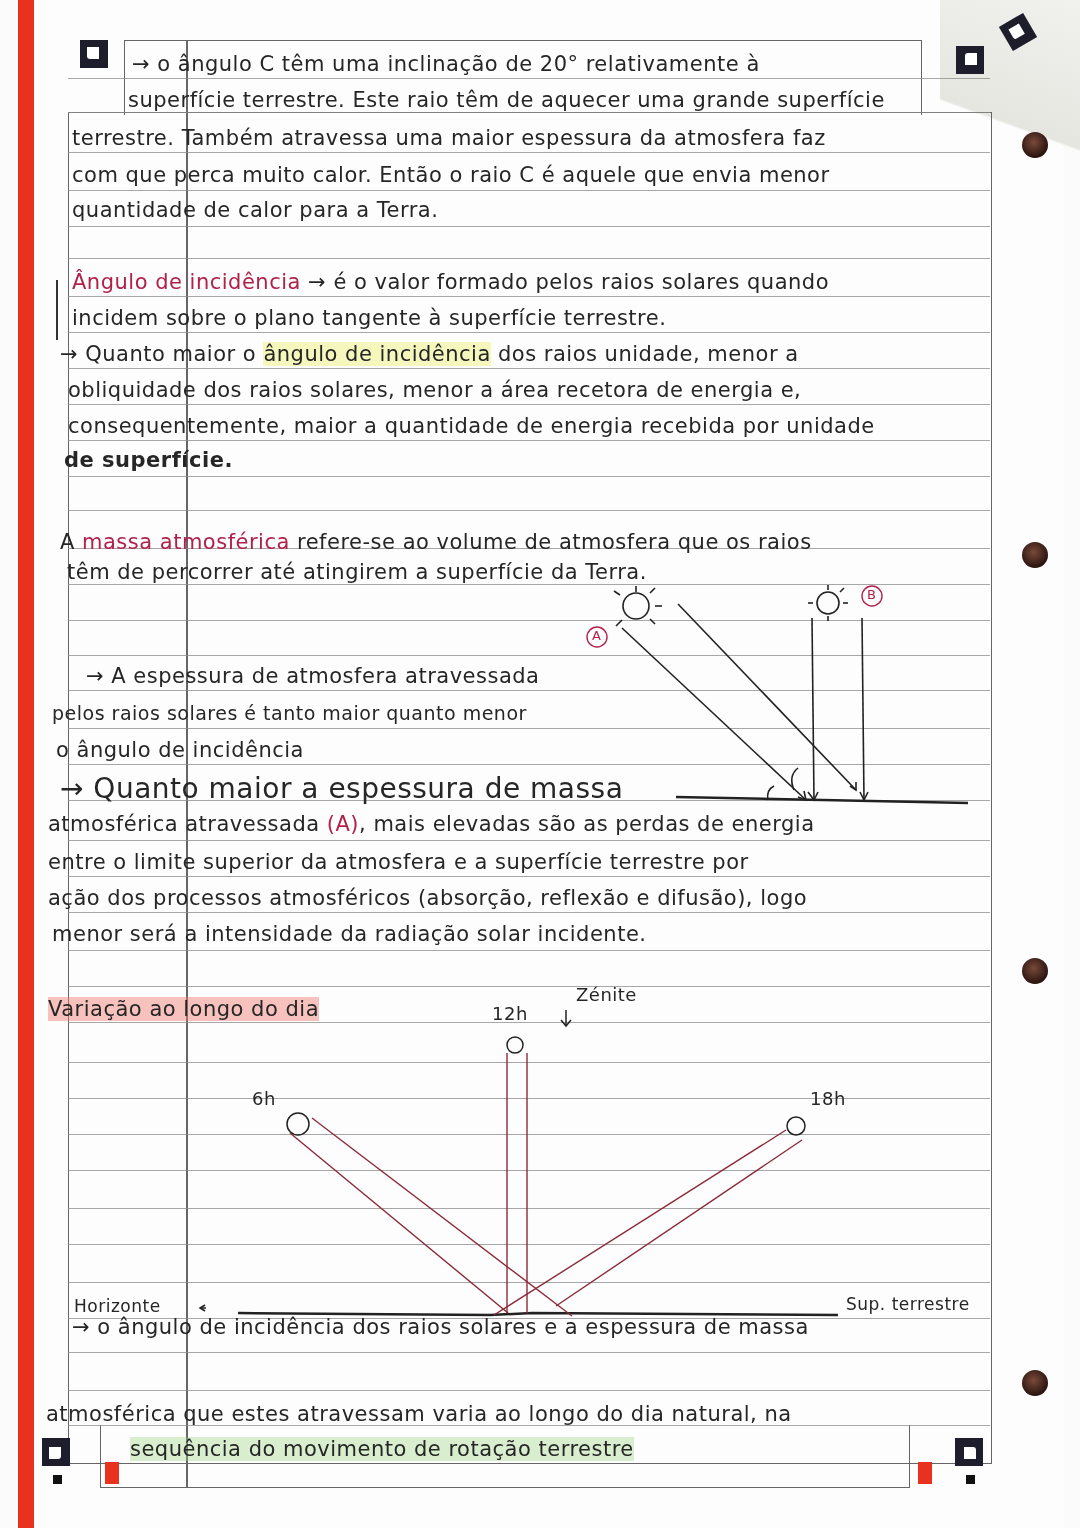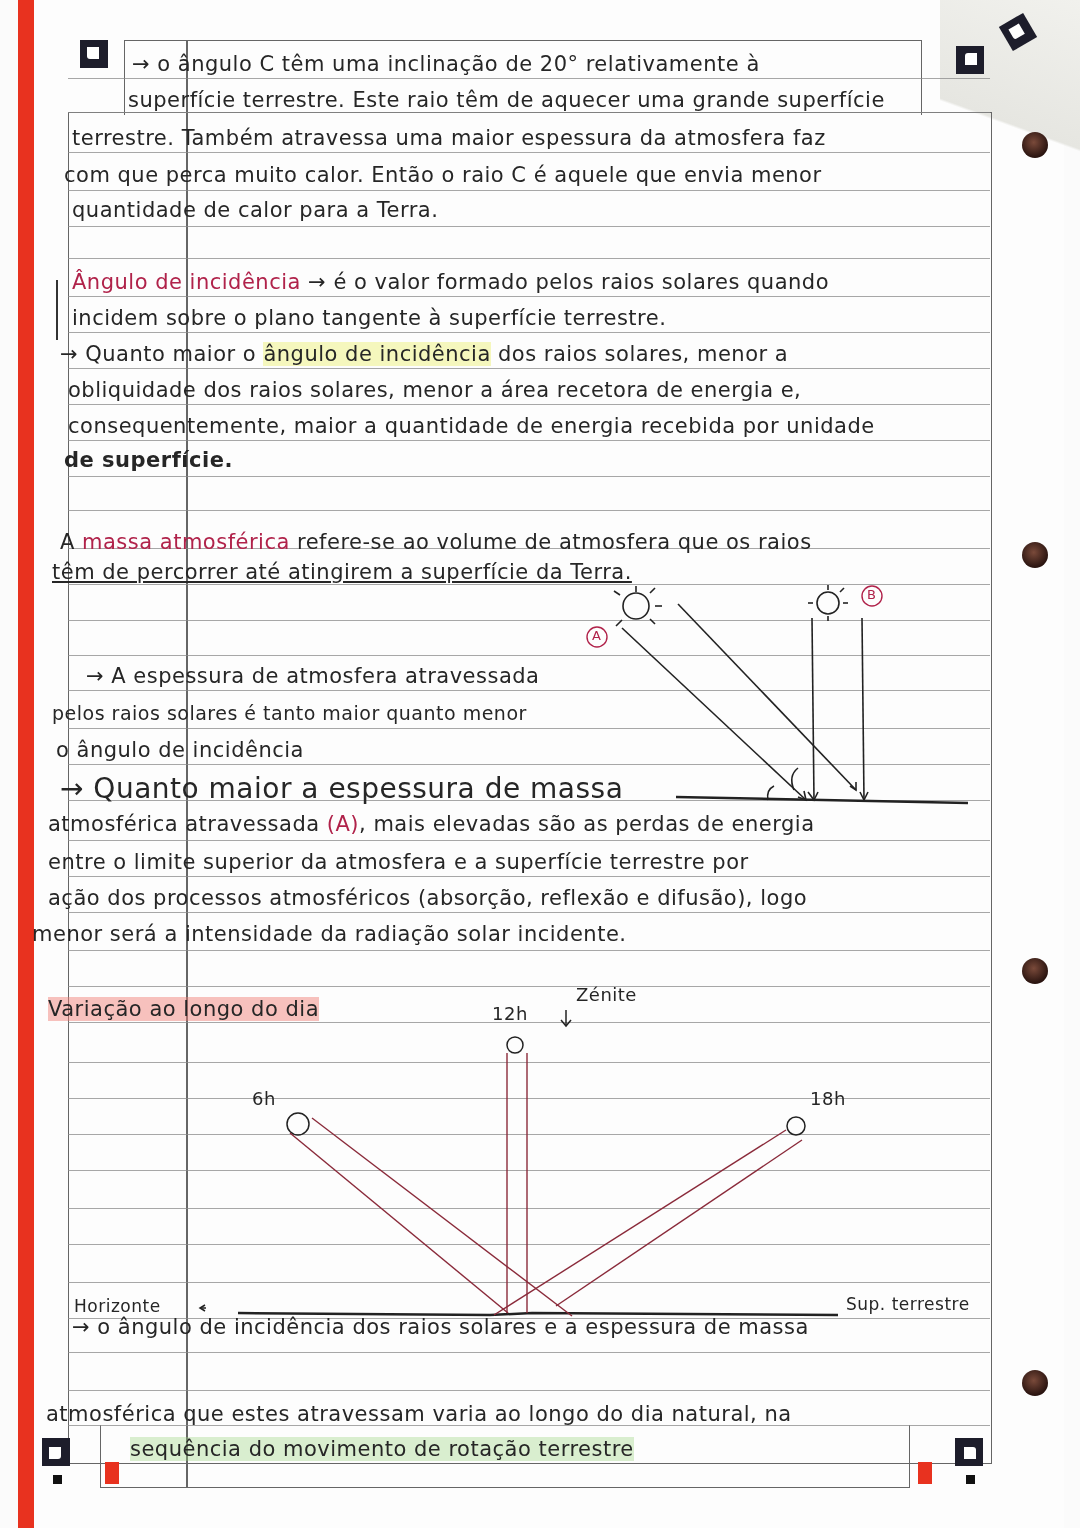--- a/index.html
+++ b/index.html
@@ -88,45 +88,45 @@
 <div class="red-sq" style="left:918px;top:1462px;"></div>
 <div class="hole" style="left:1022px;top:132px;"></div>
 <div class="hole" style="left:1022px;top:542px;"></div>
 <div class="hole" style="left:1022px;top:958px;"></div>
 <div class="hole" style="left:1022px;top:1370px;"></div>
 
 <div>
   <div class="tl" style="left:132px;top:52px;">→ o ângulo C têm uma inclinação de 20° relativamente à</div>
   <div class="tl" style="left:128px;top:88px;">superfície terrestre. Este raio têm de aquecer uma grande superfície</div>
   <div class="tl" style="left:72px;top:126px;">terrestre. Também atravessa uma maior espessura da atmosfera faz</div>
-  <div class="tl" style="left:64px;top:163px;">com que perca muito calor. Então o raio C é aquele que envia menor</div>
+  <div class="tl" style="left:72px;top:163px;">com que perca muito calor. Então o raio C é aquele que envia menor</div>
   <div class="tl" style="left:72px;top:198px;">quantidade de calor para a Terra.</div>
 </div>
 
 <div>
   <div style="position:absolute;left:56px;top:280px;width:2px;height:60px;background:#333;"></div>
   <div class="tl" style="left:72px;top:270px;"><span class="red">Ângulo de incidência</span><span> → é o valor formado pelos raios solares quando</span></div>
   <div class="tl" style="left:72px;top:306px;">incidem sobre o plano tangente à superfície terrestre.</div>
-  <div class="tl" style="left:60px;top:342px;"><span>→ Quanto maior o </span><span class="hl-yellow">ângulo de incidência</span><span> dos raios solares, menor a</span></div>
+  <div class="tl" style="left:60px;top:342px;"><span>→ Quanto maior o </span><span class="hl-yellow">ângulo de incidência</span><span> dos raios unidade, menor a</span></div>
   <div class="tl" style="left:68px;top:378px;">obliquidade dos raios solares, menor a área recetora de energia e,</div>
   <div class="tl" style="left:68px;top:414px;">consequentemente, maior a quantidade de energia recebida por unidade</div>
   <div class="tl" style="left:64px;top:448px;font-weight:bold;">de superfície.</div>
 </div>
 
 <div>
   <div class="tl" style="left:60px;top:522px;margin-top:8px;"><span>A </span><span class="red">massa atmosférica</span><span> refere-se ao volume de atmosfera que os raios</span></div>
-  <div class="tl" style="left:52px;top:560px;text-decoration:underline;">têm de percorrer até atingirem a superfície da Terra.</div>
+  <div class="tl" style="left:67px;top:560px;">têm de percorrer até atingirem a superfície da Terra.</div>
   <div class="tl" style="left:72px;top:664px;margin-left:14px;">→ A espessura de atmosfera atravessada</div>
   <div class="tl" style="left:52px;top:702px;font-size:19px;">pelos raios solares é tanto maior quanto menor</div>
   <div class="tl" style="left:56px;top:738px;">o ângulo de incidência</div>
   <div class="tl" style="left:60px;top:772px;font-size:28px;">→ Quanto maior a espessura de massa</div>
   <div class="tl" style="left:48px;top:812px;"><span>atmosférica atravessada </span><span class="red">(A)</span><span>, mais elevadas são as perdas de energia</span></div>
   <div class="tl" style="left:48px;top:850px;">entre o limite superior da atmosfera e a superfície terrestre por</div>
   <div class="tl" style="left:48px;top:886px;">ação dos processos atmosféricos (absorção, reflexão e difusão), logo</div>
-  <div class="tl" style="left:32px;top:922px;">menor será a intensidade da radiação solar incidente.</div>
+  <div class="tl" style="left:52px;top:922px;">menor será a intensidade da radiação solar incidente.</div>
 
   <svg width="1080" height="1528" style="pointer-events:none;">
     <g stroke="#222" stroke-width="1.6" fill="none">
       <circle cx="636" cy="606" r="13"></circle>
       <line x1="636" y1="586" x2="636" y2="592"></line>
         <line x1="655" y1="606" x2="662" y2="606"></line>
       <line x1="650" y1="593" x2="655" y2="588"></line>
         <line x1="650" y1="619" x2="655" y2="624"></line>
       <line x1="622" y1="620" x2="616" y2="626"></line>
         <line x1="620" y1="595" x2="614" y2="591"></line>

